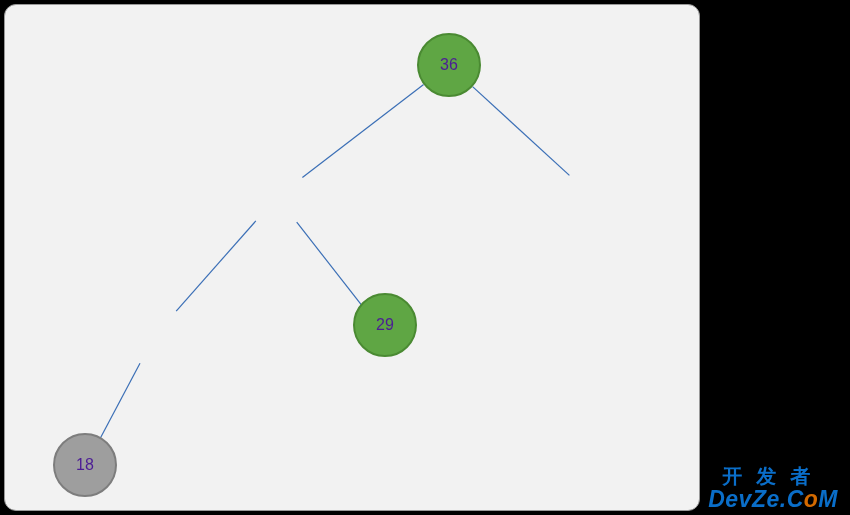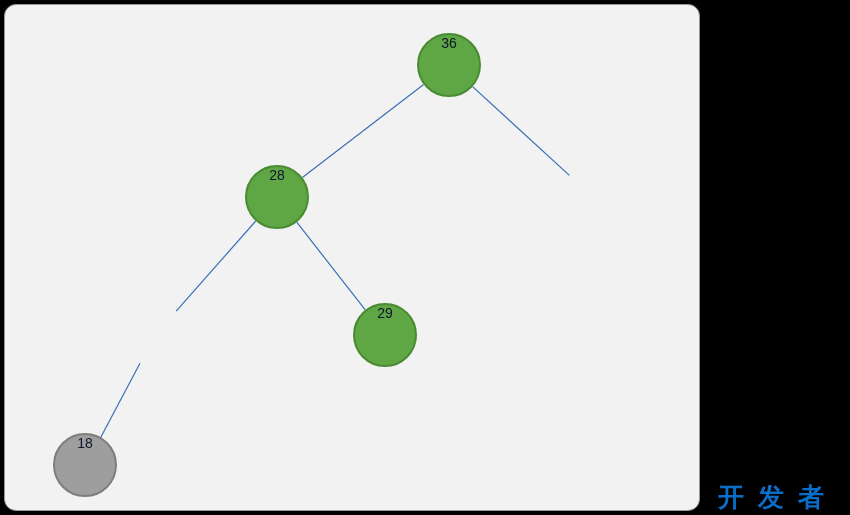--- a/index.html
+++ b/index.html
@@ -19,24 +19,24 @@
     background: #f2f2f2;
     border: 1px solid #999;
     border-radius: 12px;
   }
   .node {
     position: absolute;
     width: 64px;
     height: 64px;
     border-radius: 50%;
     display: flex;
-    align-items: flex-start;
+    align-items: center;
     justify-content: center;
-    color: #0f172a;
-    font-size: 14px;
+    color: #4c1d95;
+    font-size: 16px;
     font-weight: 400;
   }
   .node-green {
     background: #5fa644;
     border: 2px solid #4a8a32;
   }
   .node-gray {
     background: #9e9e9e;
     border: 2px solid #7d7d7d;
   }
@@ -55,21 +55,21 @@
   .watermark {
     position: absolute;
     right: 12px;
     bottom: 4px;
     text-align: left;
     line-height: 1.05;
     font-family: "Arial", sans-serif;
   }
   .wm-top {
     color: #0a6ec9;
-    font-size: 26px;
+    font-size: 20px;
     font-weight: 700;
     letter-spacing: 14px;
     margin-left: 14px;
   }
   .wm-bottom {
     color: #0a6ec9;
     font-size: 23px;
     font-weight: 700;
     letter-spacing: 0.5px;
     font-style: italic;
@@ -86,26 +86,26 @@
     <line x1="418.6141015651111" y1="79.48220112444962" x2="297.3858984348889" y2="172.5177988755504"></line>
     <line x1="467.58893248642374" y1="81.62318811255508" x2="564.4110675135763" y2="170.37681188744492"></line>
     <line x1="250.80513380040864" y1="215.97452078314433" x2="171.19486619959136" y2="306.0254792168557"></line>
     <line x1="291.72186437305953" y1="217.20016003224274" x2="360.27813562694047" y2="304.79983996775724"></line>
     <line x1="135.00791584368812" y1="358.2707872661881" x2="94.99208415631186" y2="433.7292127338119"></line>
   </svg>
 
   <div class="node node-green" style="left: 412px; top: 28px;">
     <span>36</span>
   </div>
-  <div class="node node-green" style="left: 240px; top: 160px;">
-    <span>28</span>
-  </div>
-  <div class="node node-green" style="left: 348px; top: 298px;">
+  <div class="node node-green" style="left: 348px; top: 288px;">
     <span>29</span>
   </div>
   <div class="node node-gray" style="left: 48px; top: 428px;">
     <span>18</span>
   </div>
 </div>
 
 <div class="watermark">
   <div class="wm-top">开发者</div>
+  <div class="wm-bottom">
+    <span>DevZe.C</span><span class="o">o</span><span>M</span>
+  </div>
 </div>
 
 </body></html>

